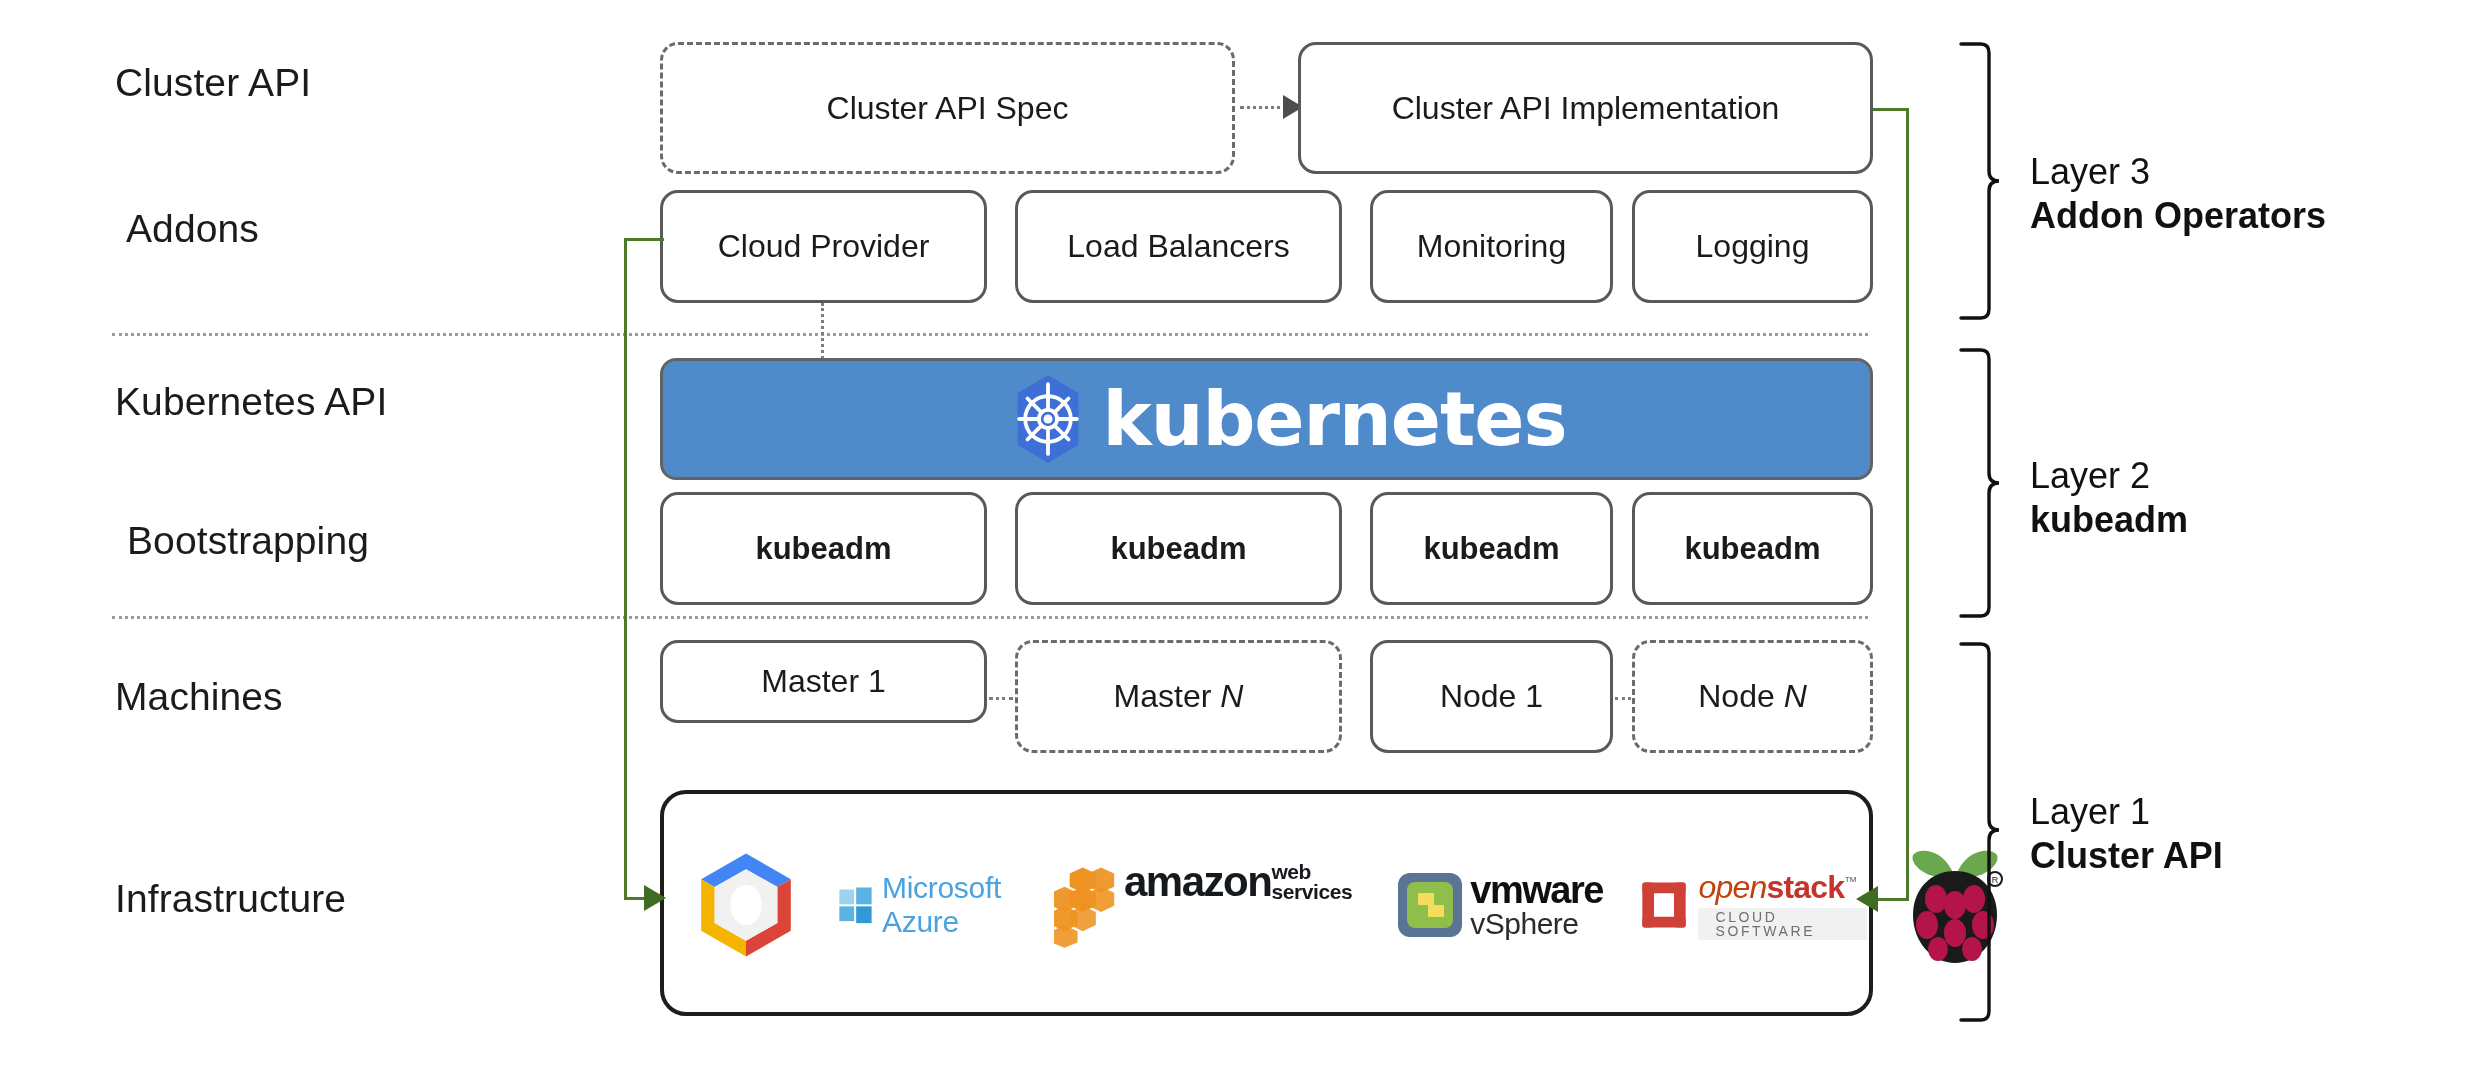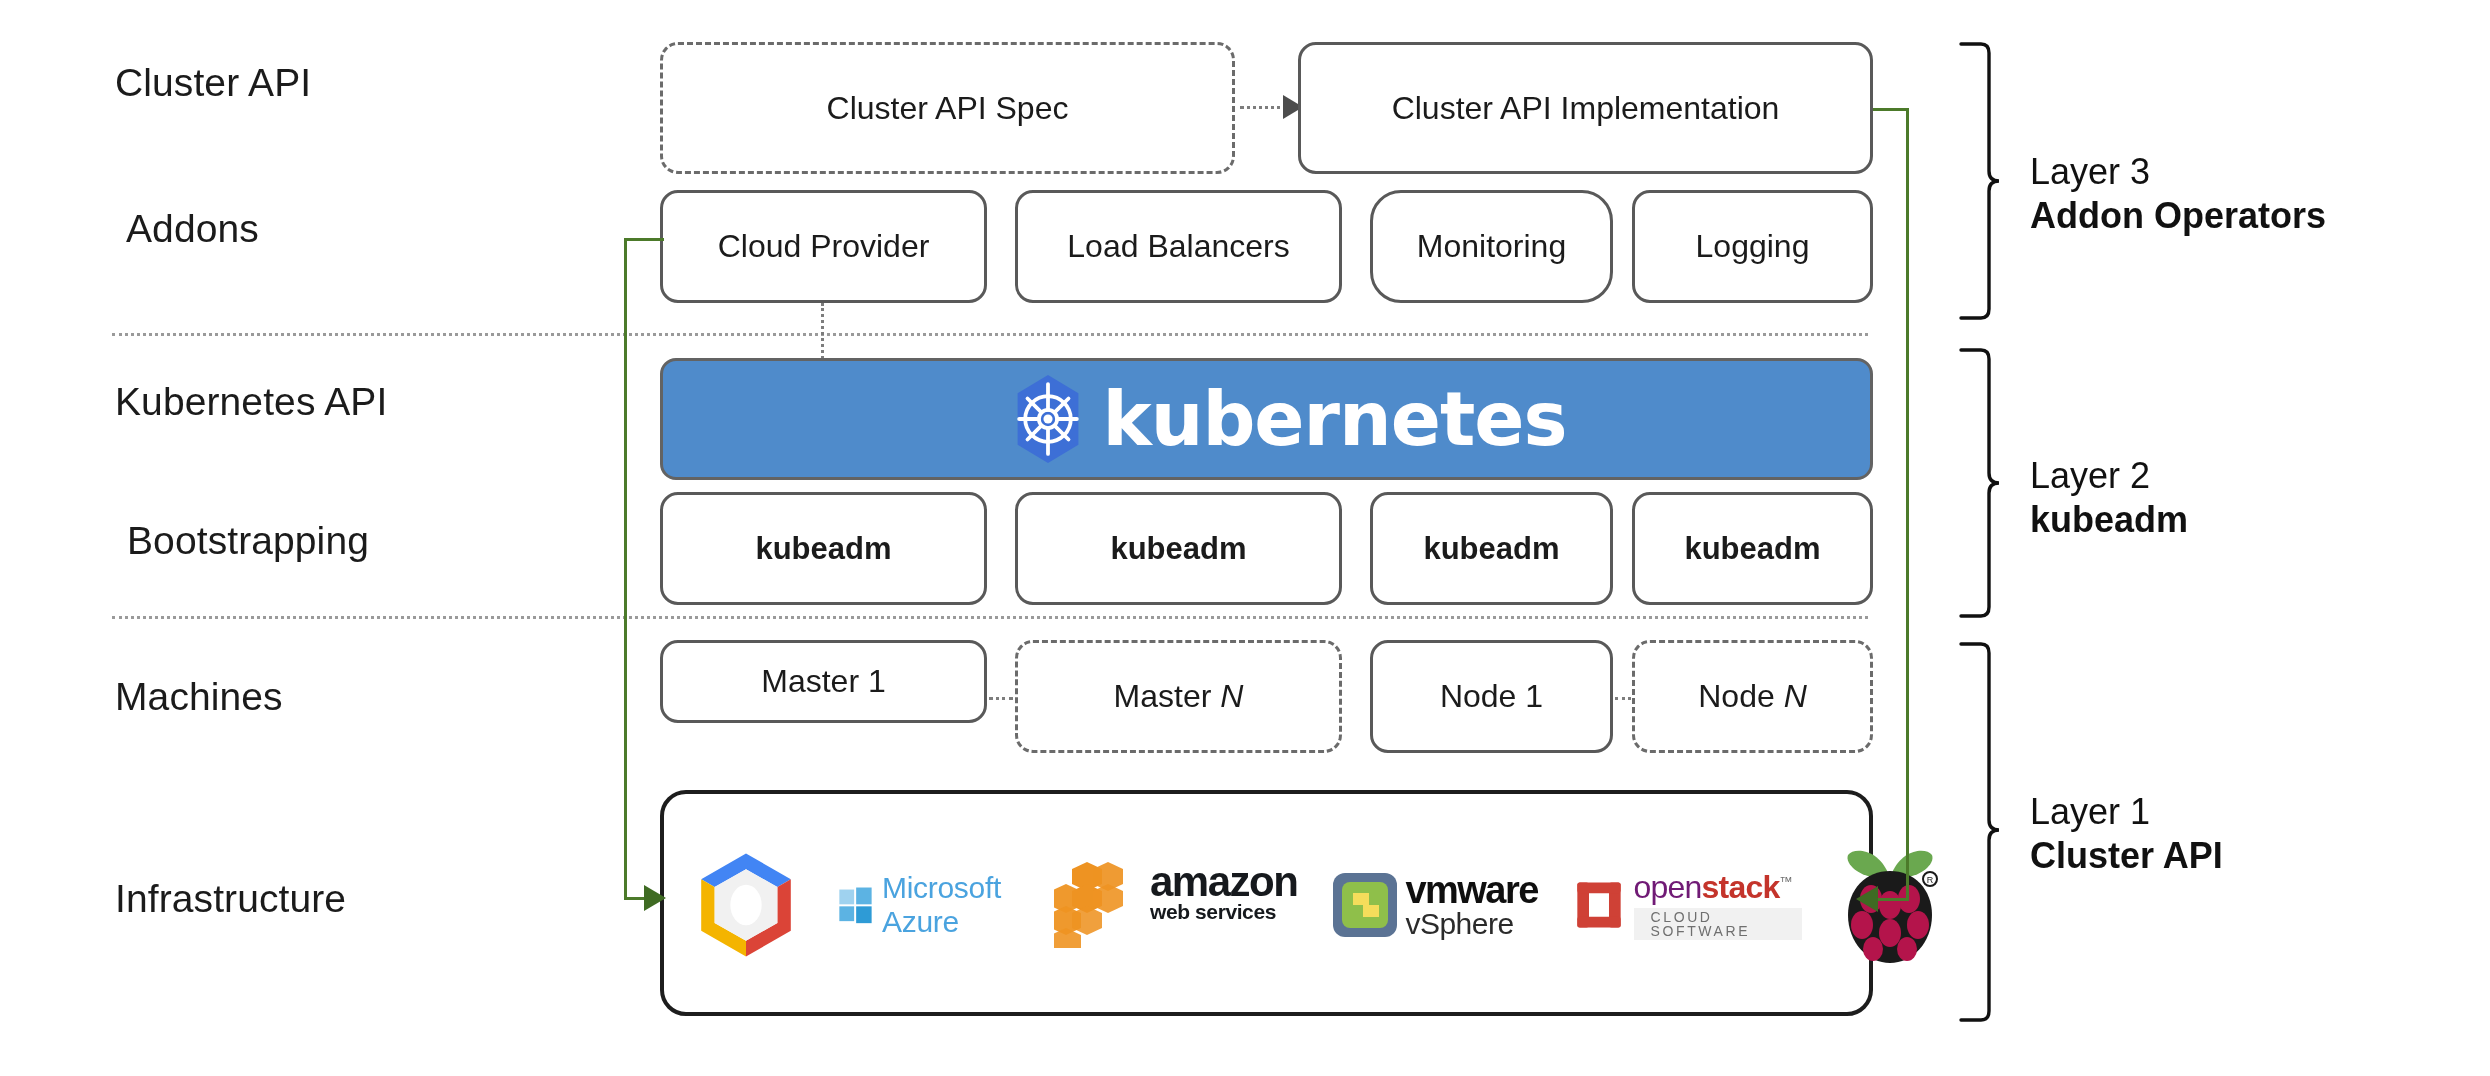--- a/index.html
+++ b/index.html
@@ -125,29 +125,29 @@
     display:flex;
     align-items:center;
     justify-content:space-between;
     gap:36px;
   }
   .logo{display:flex;align-items:center;}
   .azure-txt{
     color:#4aa3df;font-size:30px;font-weight:normal;margin-left:9px;
     letter-spacing:-.3px;
   }
-  .aws-txt{display:flex;flex-direction:column;line-height:.95;margin-left:18px;}
+  .aws-txt{display:flex;line-height:.95;margin-left:2px;}
   .aws-amazon{font-size:42px;font-weight:bold;color:#16191d;letter-spacing:-1.5px;}
   .aws-web{font-size:21px;font-weight:bold;color:#16191d;letter-spacing:-.4px;}
   .vm-txt{display:flex;flex-direction:column;line-height:1;margin-left:8px;}
   .vm-ware{font-size:38px;font-weight:bold;color:#0f0f0f;letter-spacing:-1.5px;}
   .vm-sphere{font-size:30px;color:#2b2b2b;letter-spacing:-.5px;}
   .os-txt{display:flex;flex-direction:column;margin-left:8px;line-height:1;}
   .os-main{font-size:32px;letter-spacing:-.8px;}
-  .os-open{color:#701a75;}
+  .os-open{color:#c2410c;font-style:italic;}
   .os-stack{color:#c4342b;font-weight:bold;}
   .os-tm{font-size:13px;color:#6f6f6f;vertical-align:super;}
   .os-sub{
     font-size:14px;color:#6f6f6f;letter-spacing:2.6px;margin-top:5px;
     background:#f1f1f1;padding:2px 17px;
   }
 </style>
 </head>
 <body>
 
@@ -173,21 +173,21 @@
   <div class="abs box" style="left:1298px;top:42px;width:575px;height:132px;">
     <span>Cluster API Implementation</span>
   </div>
 
   <div class="abs box" style="left:660px;top:190px;width:327px;height:113px;">
     <span>Cloud Provider</span>
   </div>
   <div class="abs box" style="left:1015px;top:190px;width:327px;height:113px;">
     <span>Load Balancers</span>
   </div>
-  <div class="abs box" style="left:1370px;top:190px;width:243px;height:113px;border-radius:31px;">
+  <div class="abs box" style="left:1370px;top:190px;width:243px;height:113px;">
     <span>Monitoring</span>
   </div>
   <div class="abs box" style="left:1632px;top:190px;width:241px;height:113px;">
     <span>Logging</span>
   </div>
 
   <div class="abs vdot" style="left:821px;top:303px;height:62px;"></div>
 
   <div class="abs k8s-banner" style="left:660px;top:358px;width:1213px;height:122px;padding-left:44px;">
     <span style="display:flex;align-items:center;">

